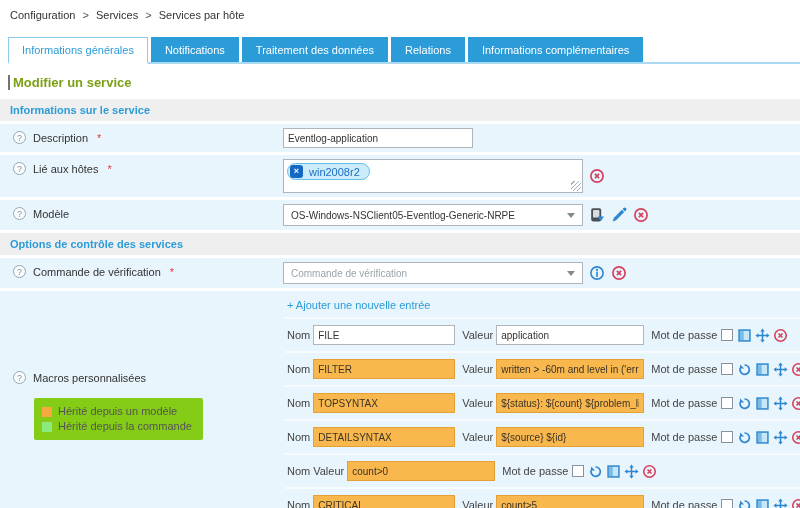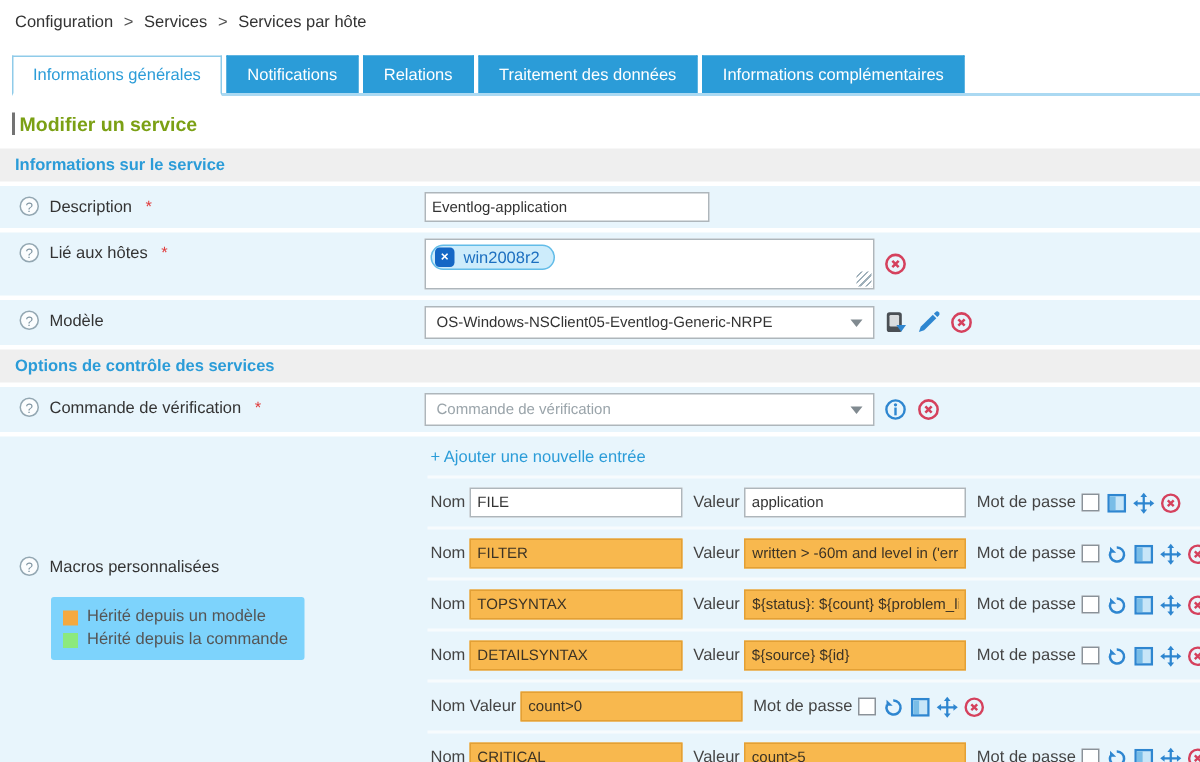--- a/index.html
+++ b/index.html
@@ -65,21 +65,21 @@
   .caret { width:0; height:0; border-left:4px solid transparent;
     border-right:4px solid transparent; border-top:5px solid #808a90; }
 
   .icon { width:15px; height:15px; flex:0 0 15px; cursor:pointer; }
   .icon-lg { width:16px; height:16px; flex:0 0 16px; }
 
   
   .macros-block { display:flex; background:#e8f5fc; margin-bottom:3px; }
   .macros-left { flex:0 0 283px; padding:80px 0 0 13px; }
   .macros-left .mlab { display:flex; align-items:center; gap:7px; }
-  .legend-box { background:#7dd3fc; width:fit-content; margin:14px 0 0 21px;
+  .legend-box { background:#84cc16; width:fit-content; margin:14px 0 0 21px;
     padding:6px 11px 6px 8px; border-radius:2px; }
   .legend-item { display:flex; align-items:center; gap:6px; color:#555; line-height:15px; }
   .swatch { width:10px; height:10px; display:inline-block; }
   .swatch.orange { background:#f5a93f; }
   .swatch.green { background:#8ce97e; }
 
   .macros-right { flex:1; padding:4px 0 0 2px; }
   .add-link { color:#2b9cd8; display:inline-block; padding:4px 0 6px 2px; cursor:pointer; }
   .add-sep { border-bottom:2px solid #f7fbfd; }
   .macro-row { display:flex; align-items:center; gap:3px; padding:6px 0 6px 2px;
@@ -136,22 +136,22 @@
   <span class="crumb">Configuration</span>
   <span class="crumb-sep">&gt;</span>
   <span class="crumb">Services</span>
   <span class="crumb-sep">&gt;</span>
   <span class="crumb">Services par hôte</span>
 </div>
 
 <div class="tabbar">
   <div class="tab active">Informations générales</div>
   <div class="tab">Notifications</div>
+  <div class="tab">Traitement des données</div>
   <div class="tab">Relations</div>
-  <div class="tab">Traitement des données</div>
   <div class="tab">Informations complémentaires</div>
 </div>
 
 <div class="page-title">Modifier un service</div>
 
 <div class="section-bar">Informations sur le service</div>
 
 <div class="form-row">
   <div class="row-label">
     <span class="qicon">?</span>

